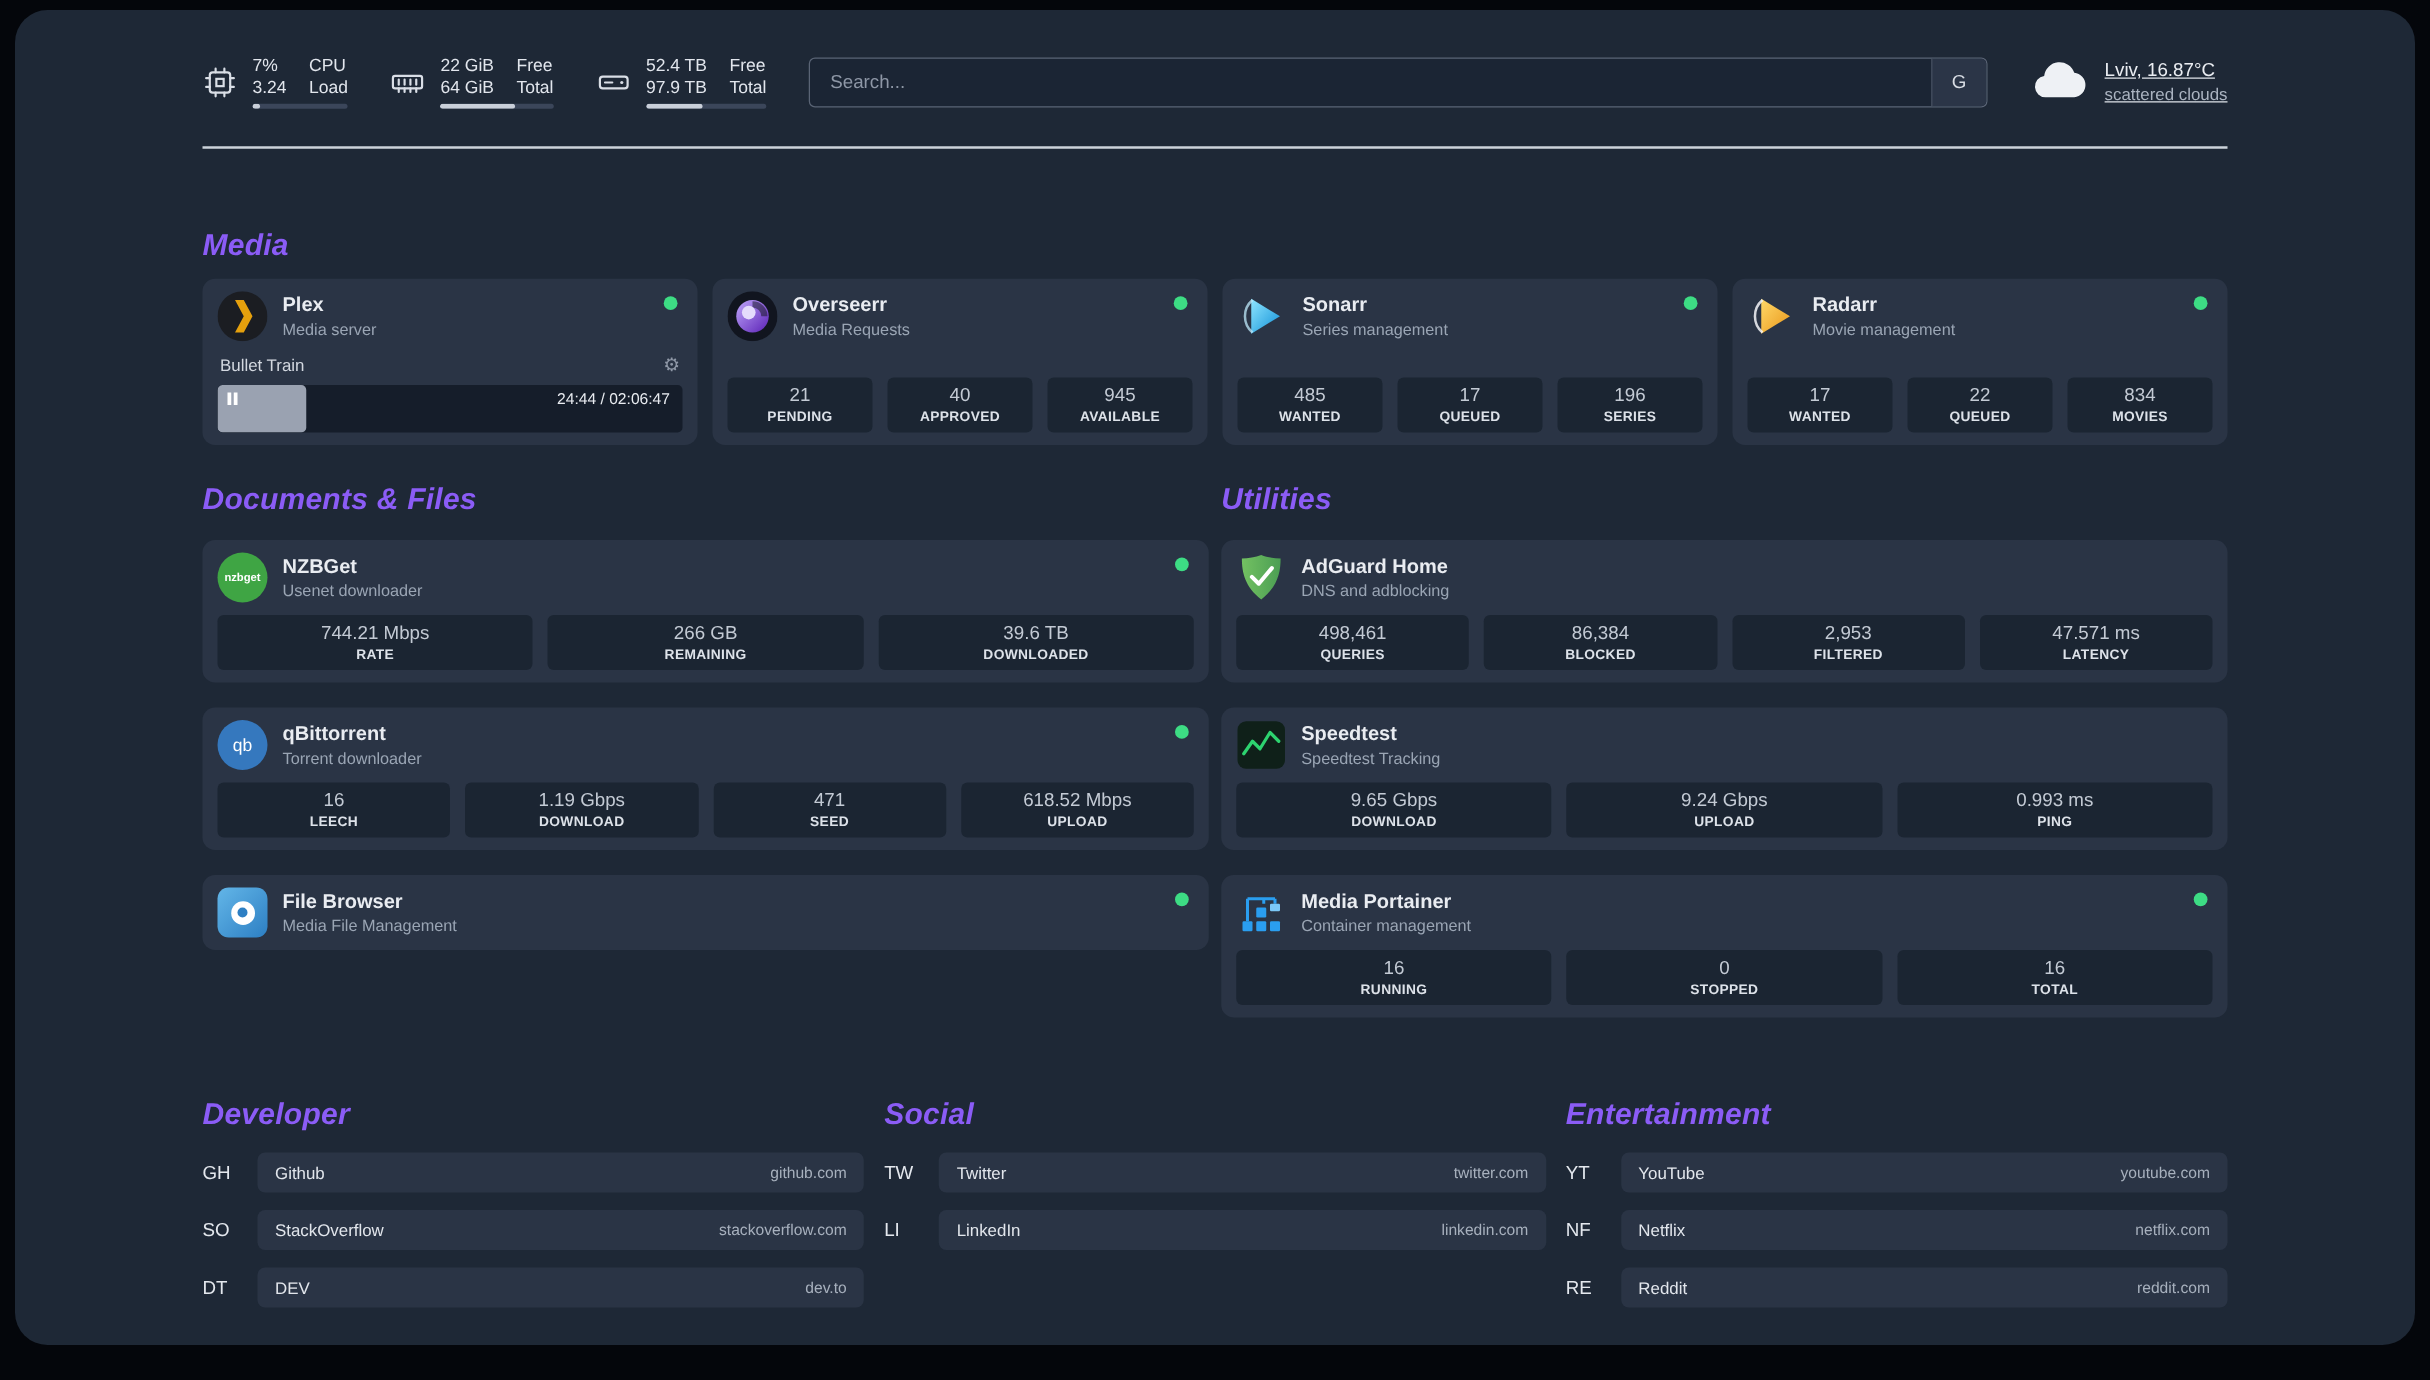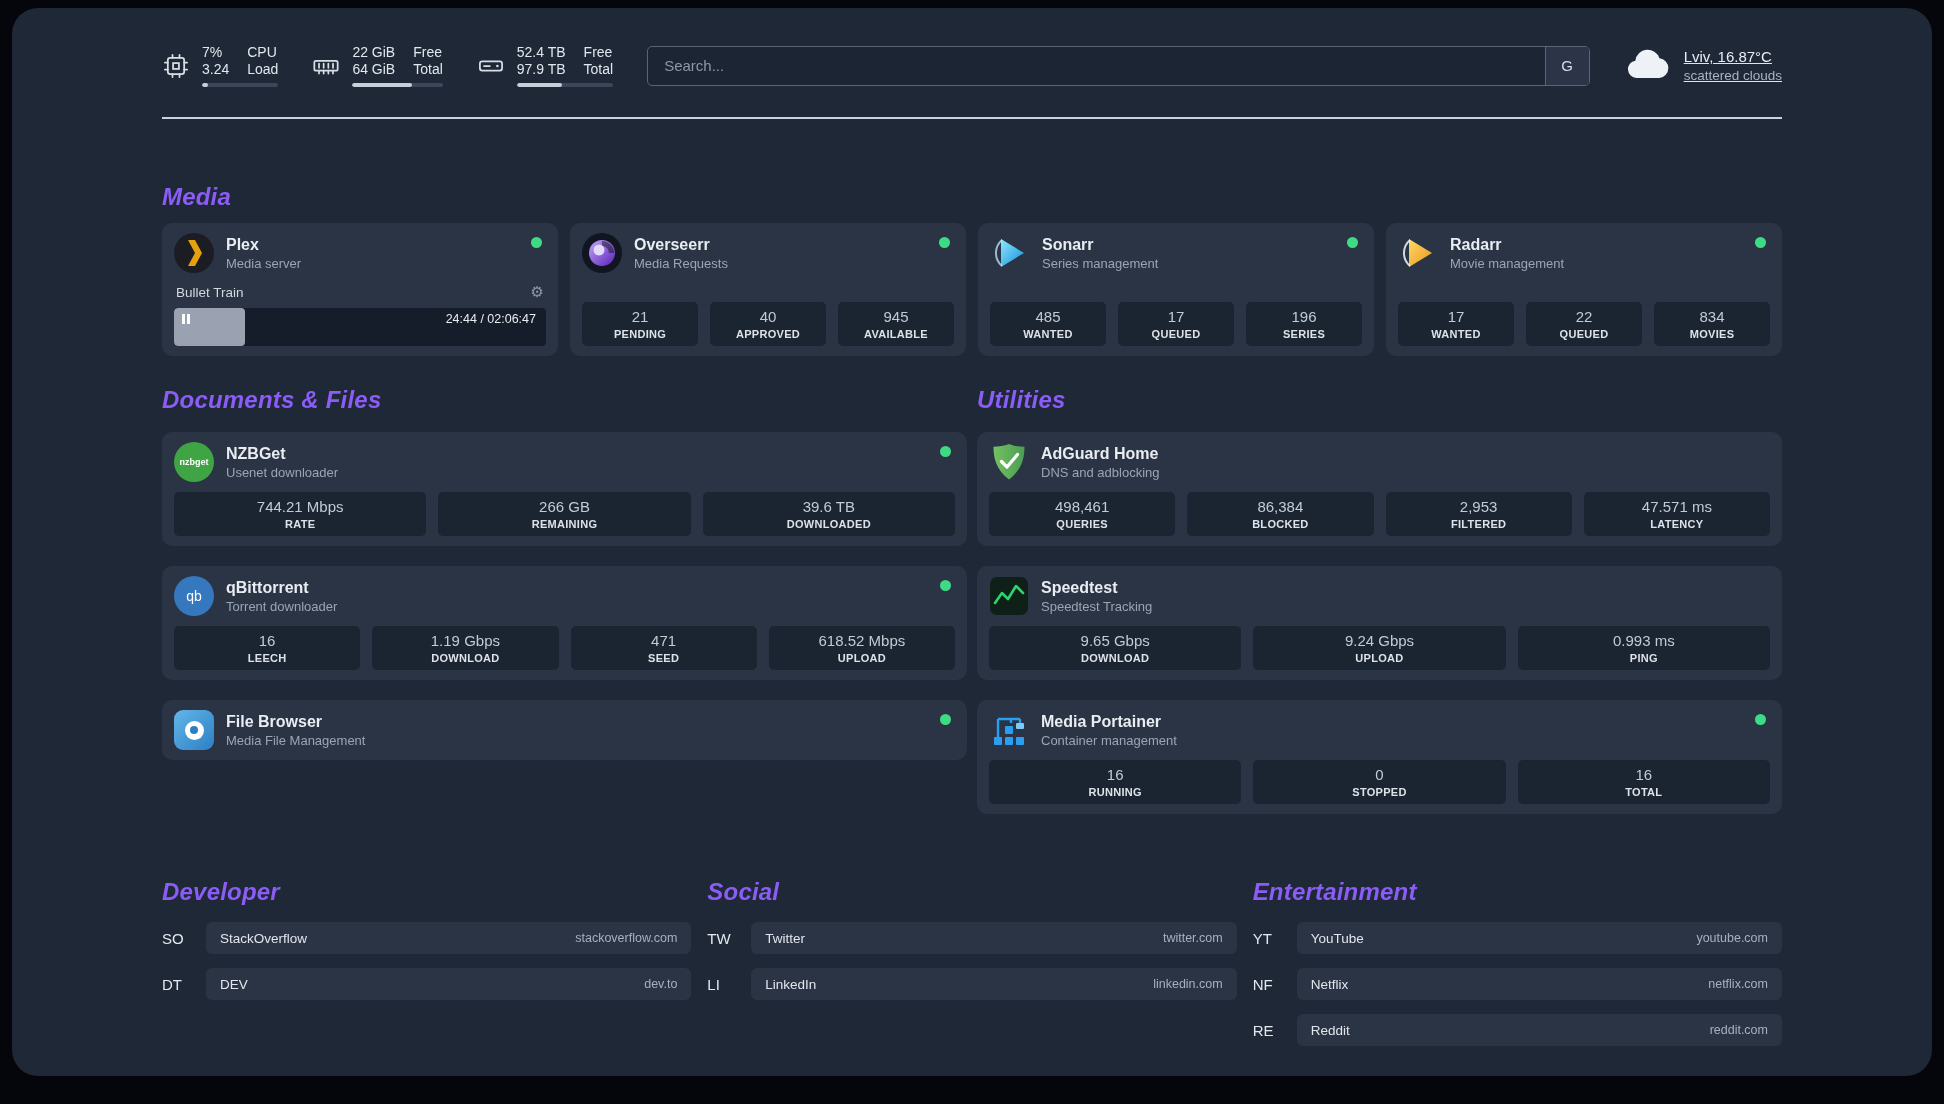--- a/index.html
+++ b/index.html
@@ -520,20 +520,27 @@
           </div>
         </div>
       </div>
     </section>
 
     <section class="bookmarks">
 
       <div class="bm-col">
         <h2 class="sec-title">Developer</h2>
         <div class="bm-row">
+          <span class="bm-abbr">GH</span>
+          <span class="bm-pill">
+            <span class="bm-name">Github</span>
+            <span class="bm-domain">github.com</span>
+          </span>
+        </div>
+        <div class="bm-row">
           <span class="bm-abbr">SO</span>
           <span class="bm-pill">
             <span class="bm-name">StackOverflow</span>
             <span class="bm-domain">stackoverflow.com</span>
           </span>
         </div>
         <div class="bm-row">
           <span class="bm-abbr">DT</span>
           <span class="bm-pill">
             <span class="bm-name">DEV</span>

